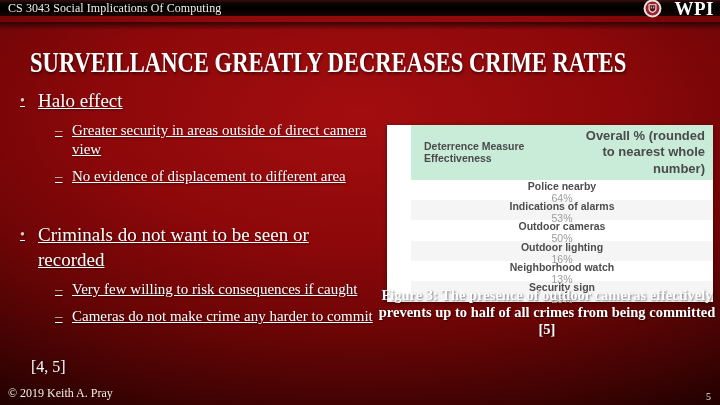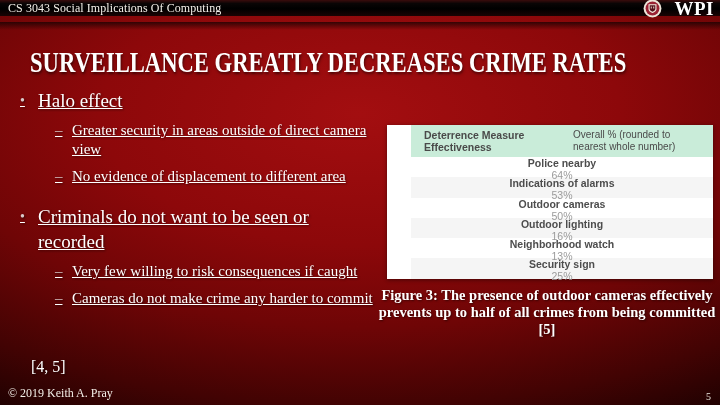--- a/index.html
+++ b/index.html
@@ -43,21 +43,21 @@
   .title {
     position: absolute; top: 46px; left: 30px; width: 840px;
     color: #ffffff; font-size: 29px; font-weight: bold;
     letter-spacing: 0px; white-space: nowrap;
     transform: scaleX(.78); transform-origin: left center;
     text-shadow: 1px 2px 3px rgba(0,0,0,.55);
   }
 
   
   .bullets { position: absolute; left: 16px; top: 88px; width: 364px; color: #fff; text-decoration: underline; }
-  .b-group + .b-group { margin-top: 18px; }
+  .b-group + .b-group { margin-top: 36px; }
   .b1 {
     display: flex; font-size: 19px; line-height: 25px;
     text-shadow: 1px 1px 2px rgba(0,0,0,.5);
   }
   .b1::before {
     content: "•"; color: #d9c9c9; font-size: 14px; line-height: 25px;
     width: 18px; flex: 0 0 18px; text-align: left; padding-left: 4px;
   }
   .b2 {
     display: flex; font-size: 15px; line-height: 19px;
@@ -76,22 +76,22 @@
     font-family: "Liberation Sans", sans-serif;
     box-shadow: 0 1px 4px rgba(0,0,0,.45);
     padding-left: 24px;
   }
   .t-head { display: flex; background: #c9ecd9; align-items: center; min-height: 30px; }
   .t-head .c1 {
     flex: 0 0 51%; padding: 4px 6px 4px 13px;
     font-size: 10.5px; font-weight: bold; color: #4a4a4a;
   }
   .t-head .c2 {
-    flex: 0 0 49%; padding: 3px 8px; text-align: left;
-    font-size: 10px; font-weight: normal; color: #4a4a4a; line-height: 1.25;
+    flex: 0 0 49%; padding: 3px 8px; text-align: right;
+    font-size: 13px; font-weight: bold; color: #4a4a4a; line-height: 1.25;
   }
   .t-row { display: flex; align-items: center; height: 20.3px; background: #ffffff; flex-direction: column; }
   .t-row:nth-child(odd) { background: #f5f5f5; }
   .t-row .c1 {
     flex: 0 0 51%; text-align: center;
     font-size: 10.5px; font-weight: bold; color: #4d4d4d;
   }
   .t-row .c2 {
     flex: 0 0 49%; text-align: center;
     font-size: 10.5px; color: #9b9b9b;

